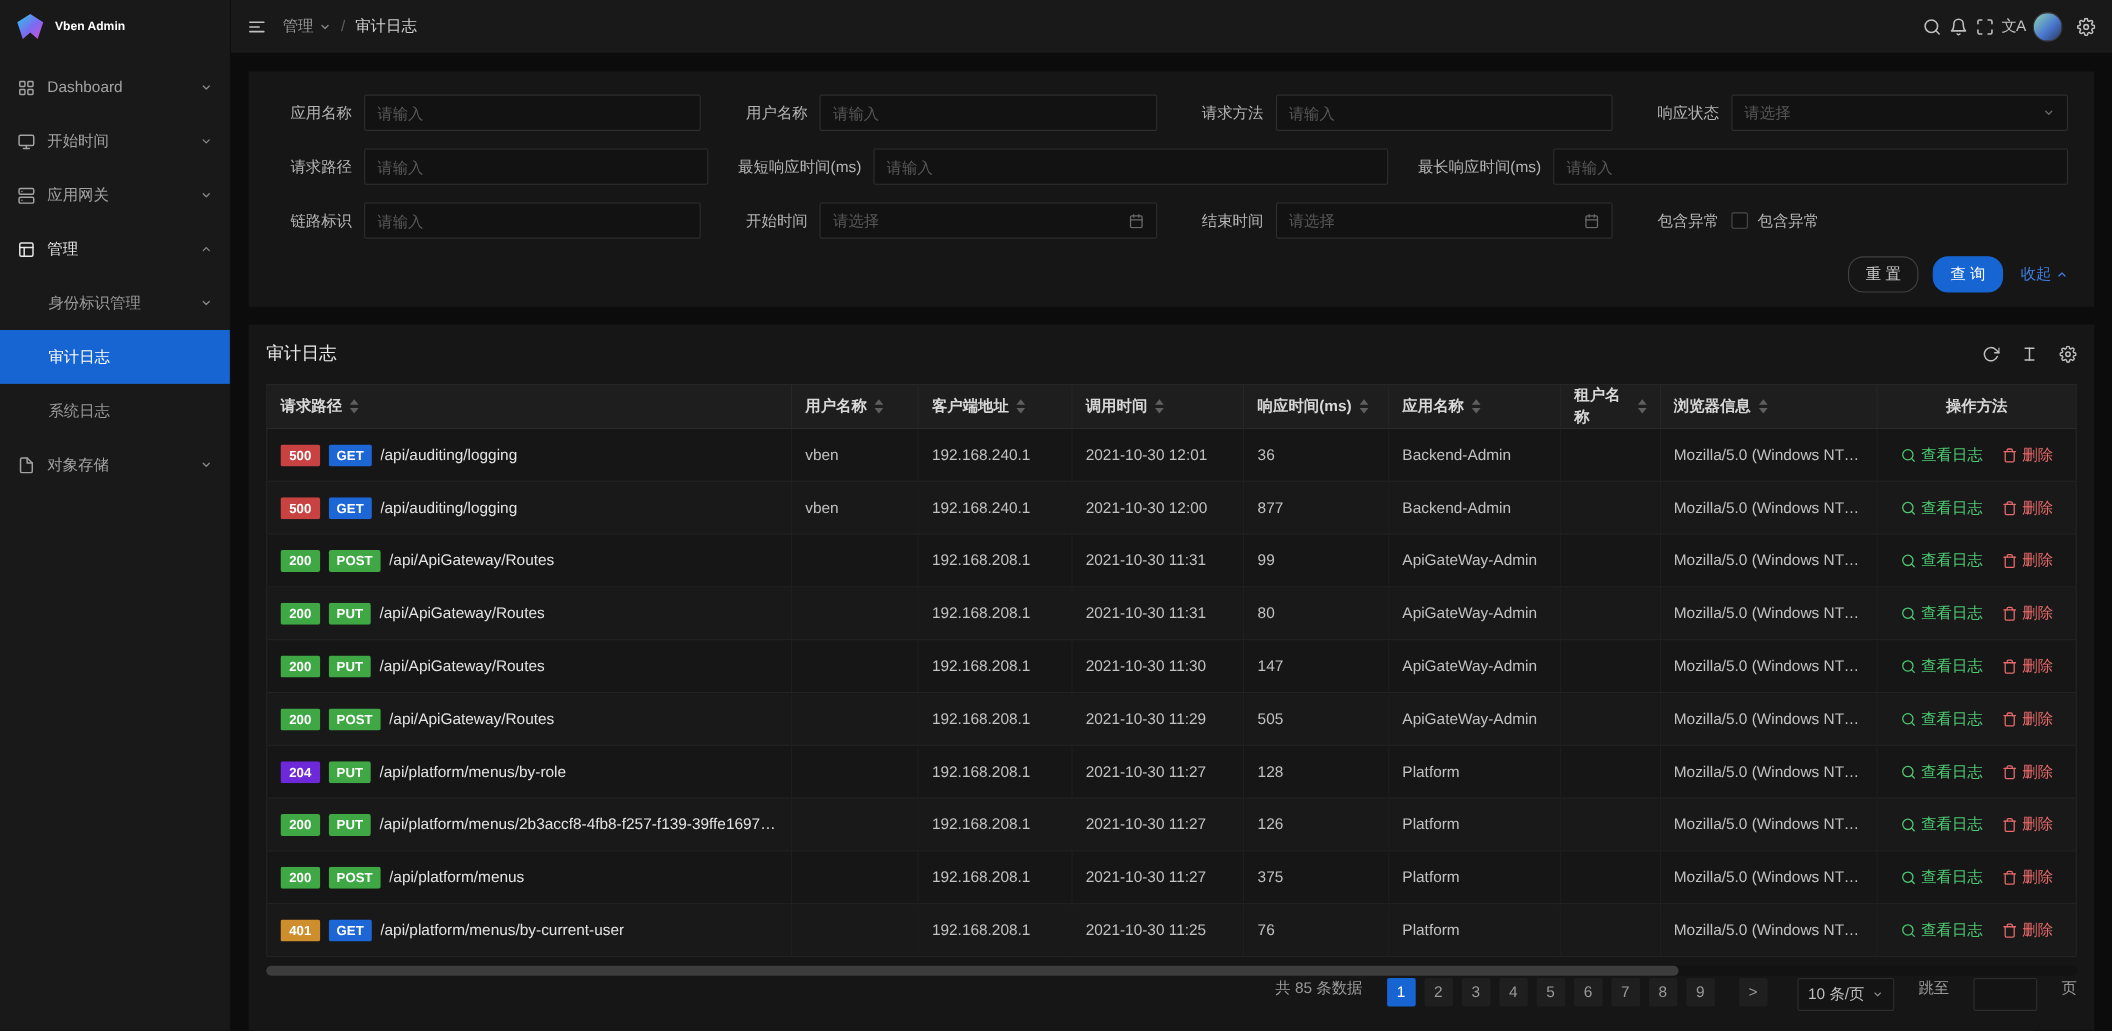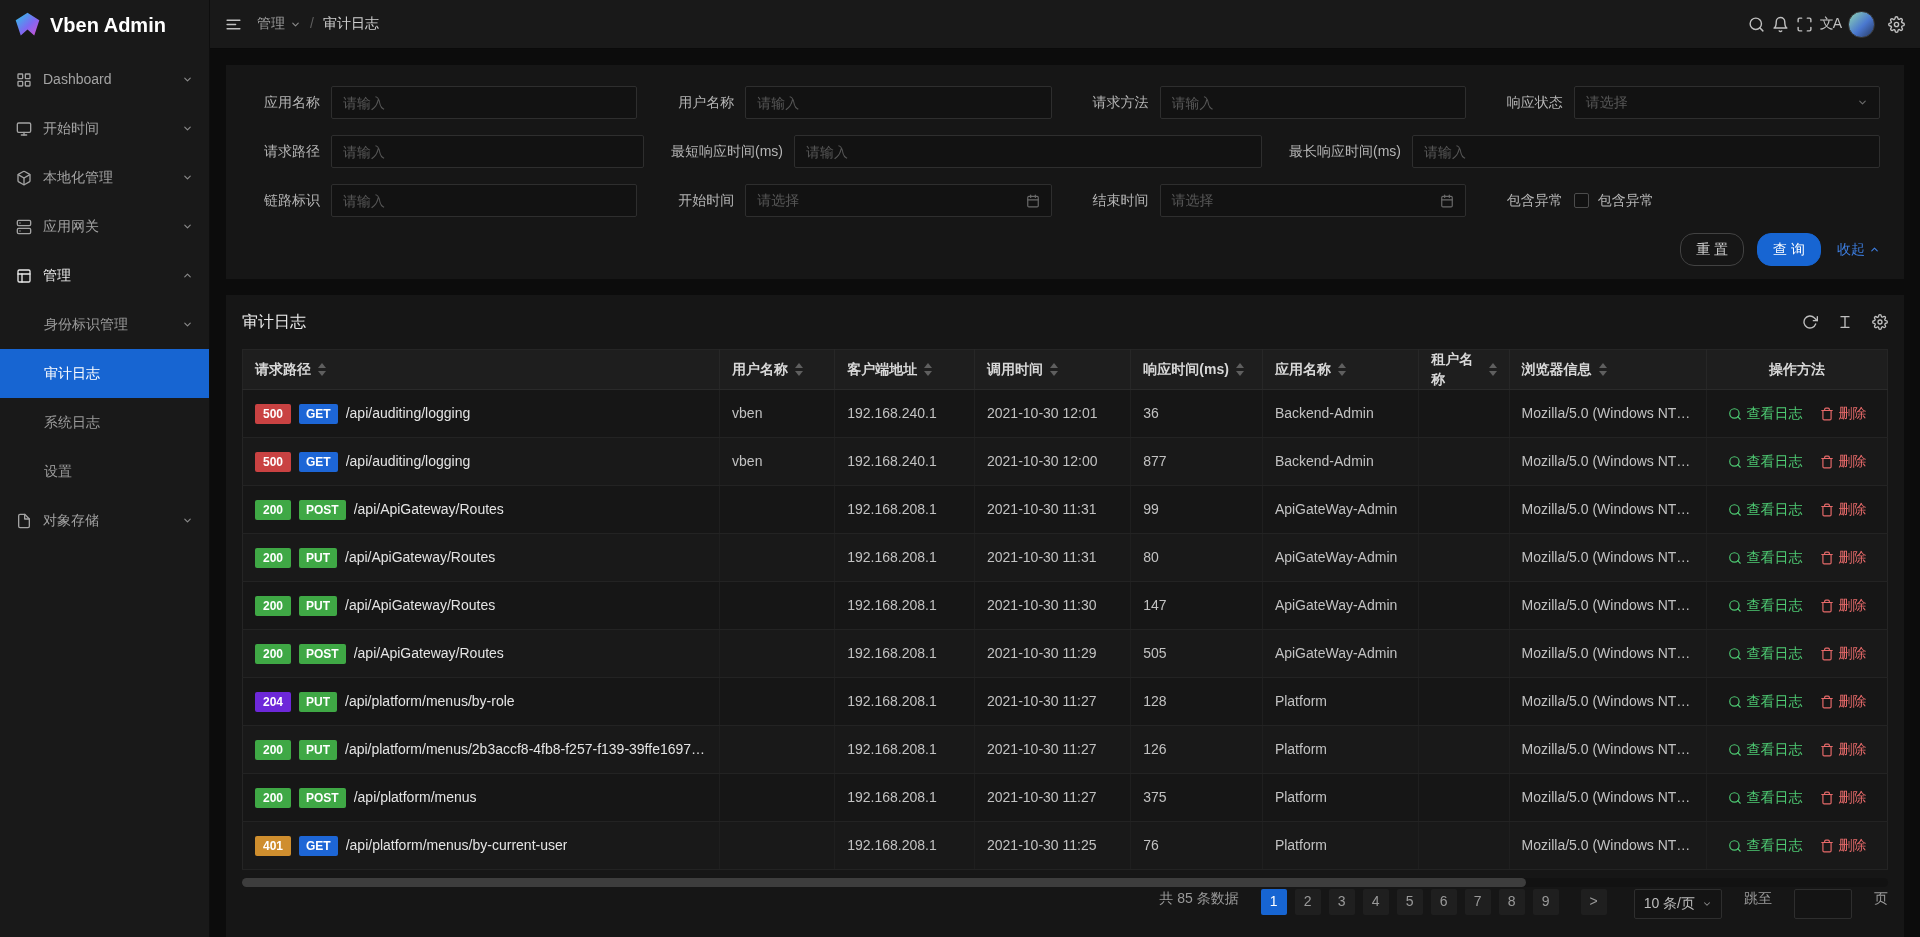--- a/index.html
+++ b/index.html
@@ -5,21 +5,21 @@
   *{box-sizing:border-box;margin:0;padding:0}
   html,body{width:1920px;height:937px;overflow:hidden}
   body{background:#0c0c0c;color:#c9c9c9;font:14px/1.4 "Liberation Sans","DejaVu Sans",sans-serif}
   svg{display:block}
   .app{display:flex;width:100%;height:100%}
 
   
   .sidebar{width:210px;min-width:210px;background:#191919;display:flex;flex-direction:column;border-right:1px solid #0e0e0e}
   .logo{height:49px;display:flex;align-items:center;gap:9px;padding:0 14px;cursor:pointer}
   .logo-mark{width:27px;height:27px}
-  .logo-title{color:#fff;font-size:20px;font-weight:bold;white-space:nowrap}
+  .logo-title{color:#fff;font-size:11px;font-weight:bold;white-space:nowrap}
   .menu{flex:1;padding-top:6px;overflow:hidden}
   .menu-item{height:49px;display:flex;align-items:center;gap:11px;padding:0 16px;color:#a3a3a3;cursor:pointer}
   .mi-icon{display:inline-flex;color:inherit}
   .mi-icon svg{width:16px;height:16px}
   .menu-item.expanded{color:#e8e8e8}
   .mi-label{flex:1;white-space:nowrap;overflow:hidden}
   .chev{color:#8a8a8a;display:inline-flex}
   .chev svg{width:11px;height:11px}
   .chev.up svg{transform:rotate(180deg)}
   .submenu-item{height:49px;display:flex;align-items:center;gap:10px;padding:0 16px 0 44px;color:#9a9a9a;cursor:pointer}
@@ -265,33 +265,20 @@
           <span class="mi-label">开始时间</span>
           <span class="chev down">
             <svg viewBox="0 0 24 24" aria-hidden="true">
               <use href="#sym-chev"></use>
             </svg>
           </span>
         </div>
         <div class="menu-item">
           <span class="mi-icon">
             <svg viewBox="0 0 24 24" aria-hidden="true">
-              <use href="#sym-box"></use>
-            </svg>
-          </span>
-          <span class="mi-label">本地化管理</span>
-          <span class="chev down">
-            <svg viewBox="0 0 24 24" aria-hidden="true">
-              <use href="#sym-chev"></use>
-            </svg>
-          </span>
-        </div>
-        <div class="menu-item">
-          <span class="mi-icon">
-            <svg viewBox="0 0 24 24" aria-hidden="true">
               <use href="#sym-server"></use>
             </svg>
           </span>
           <span class="mi-label">应用网关</span>
           <span class="chev down">
             <svg viewBox="0 0 24 24" aria-hidden="true">
               <use href="#sym-chev"></use>
             </svg>
           </span>
         </div>
@@ -314,23 +301,20 @@
             <svg viewBox="0 0 24 24" aria-hidden="true">
               <use href="#sym-chev"></use>
             </svg>
           </span>
         </div>
         <div class="submenu-item active">
           <span class="mi-label">审计日志</span>
         </div>
         <div class="submenu-item">
           <span class="mi-label">系统日志</span>
-        </div>
-        <div class="submenu-item">
-          <span class="mi-label">设置</span>
         </div>
         <div class="menu-item">
           <span class="mi-icon">
             <svg viewBox="0 0 24 24" aria-hidden="true">
               <use href="#sym-file"></use>
             </svg>
           </span>
           <span class="mi-label">对象存储</span>
           <span class="chev down">
             <svg viewBox="0 0 24 24" aria-hidden="true">

